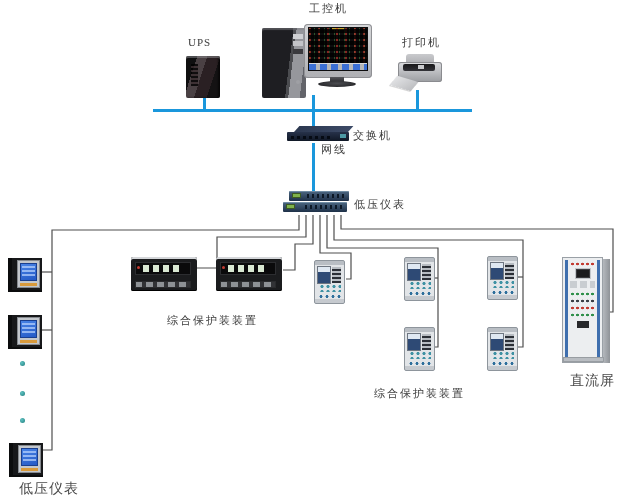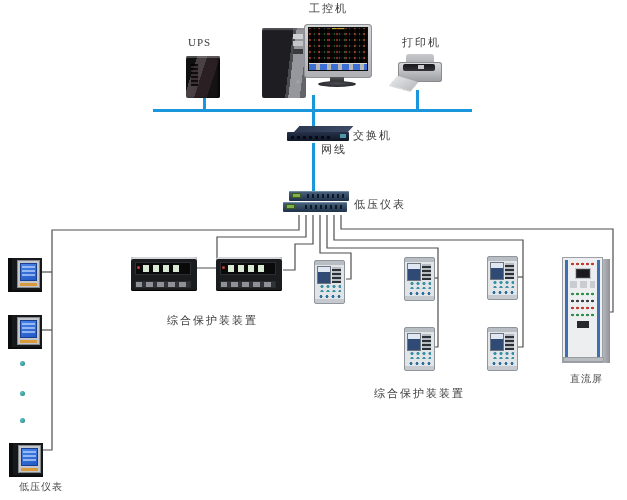--- a/index.html
+++ b/index.html
@@ -11,21 +11,21 @@
   html,body{margin:0;padding:0;background:#fff;}
   .canvas{
     position:relative;width:627px;height:500px;overflow:hidden;
     background:var(--background);
     font-family:"Liberation Serif","DejaVu Serif",serif;
   }
   .lbl{
     position:absolute;color:var(--label-color);font-size:11px;
     letter-spacing:2px;white-space:nowrap;line-height:1;
   }
-  .lbl.small{font-size:10px;letter-spacing:1px;color:#4a4a4a;}
+  .lbl.small{font-size:14px;letter-spacing:1px;color:#4a4a4a;}
   svg.wires{position:absolute;left:0;top:0;pointer-events:none;}
   .ln-blue{stroke:var(--network-blue);stroke-width:3;fill:none;}
   .ln-gray{stroke:var(--line-gray);stroke-width:1.2;fill:none;}
   .dev{position:absolute;}
 
   
   .ups{
     width:34px;height:42px;border-radius:2px;
     background:linear-gradient(108deg,#0f0f10 0 24%,#4a4144 24% 45%,#2a2023 45% 72%,#141213 72%);
     box-shadow:inset 0 2px 0 rgba(160,160,165,.45), inset -2px 0 2px rgba(0,0,0,.6);

